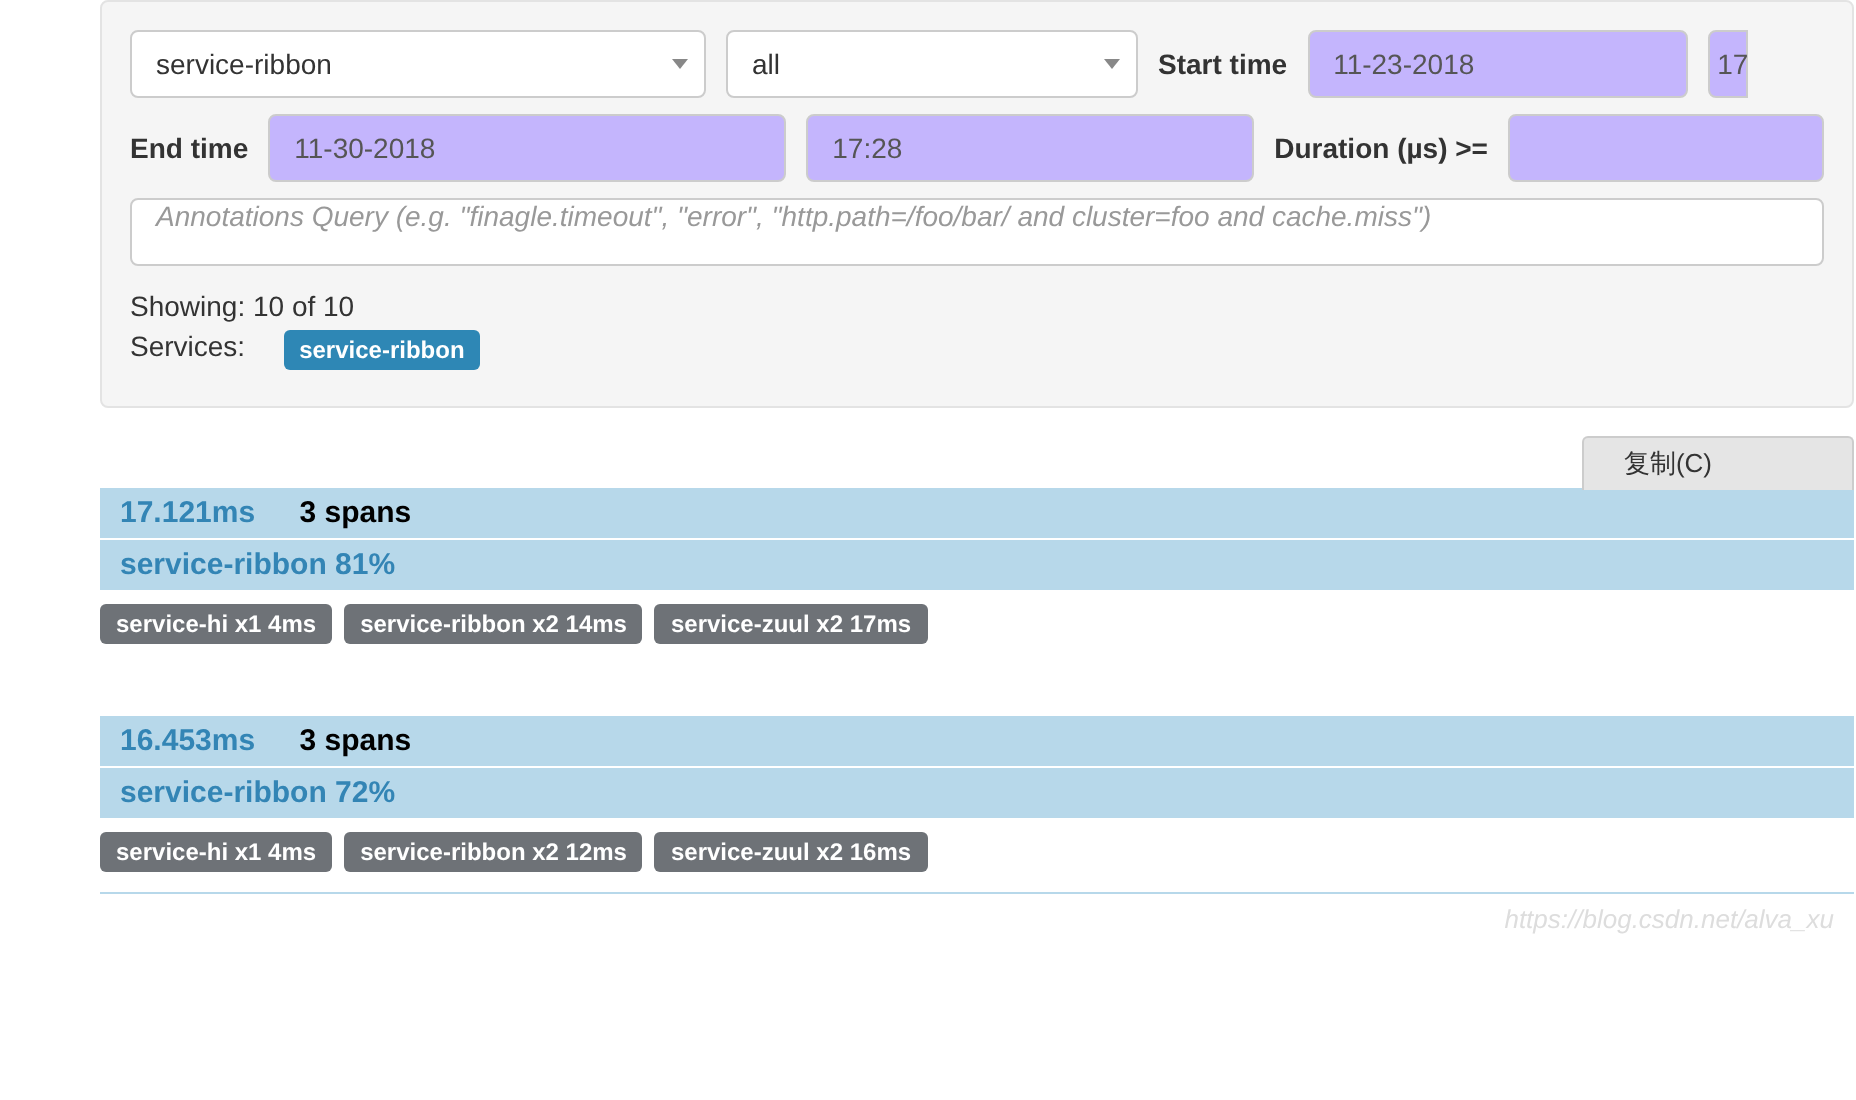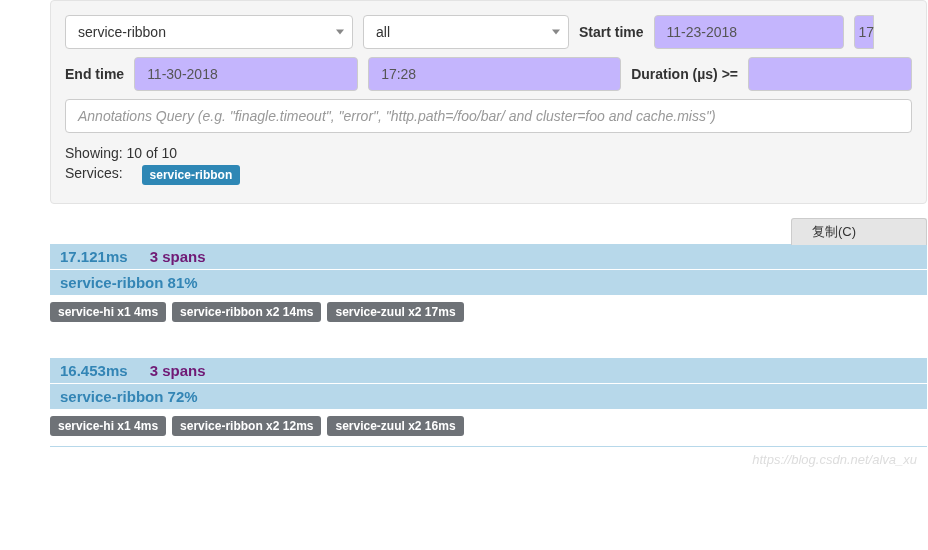--- a/index.html
+++ b/index.html
@@ -3,30 +3,30 @@
   <meta charset="utf-8">
   <style>
     * { box-sizing: border-box; margin: 0; padding: 0; }
     body { font-family: "Helvetica Neue", Helvetica, Arial, sans-serif; font-size: 14px; color: #333; background: #fff; }
     .filter-panel { background: #f5f5f5; border: 1px solid #e3e3e3; border-radius: 4px; padding: 14px 14px 18px 14px; margin: 0 0 0 50px; width: 877px; }
     .filter-row { display: flex; gap: 10px; align-items: center; margin-bottom: 8px; }
     .select-wrap { position: relative; background: #fff; border: 1px solid #ccc; border-radius: 4px; height: 34px; display: flex; align-items: center; padding: 0 28px 0 12px; cursor: pointer; }
     .select-wrap .arrow { position: absolute; right: 8px; top: 50%; transform: translateY(-50%); width: 0; height: 0; border-left: 4px solid transparent; border-right: 4px solid transparent; border-top: 5px solid #888; }
     .label { font-weight: bold; white-space: nowrap; }
     .text-input { background: #c4b5fd; border: 1px solid #ccc; border-radius: 4px; height: 34px; padding: 0 12px; display: flex; align-items: center; color: #555; }
-    .annotations { width: 100%; background: #fff; border: 1px solid #ccc; border-radius: 4px; height: 34px; padding: 0 12px; display: flex; align-items: center; color: #999; font-style: italic; margin-top: 2px; margin-bottom: 12px; }
+    .annotations { width: 100%; background: #fff; border: 1px solid #ccc; border-radius: 4px; height: 34px; padding: 0 12px; display: flex; color: #999; font-style: italic; margin-top: 2px; margin-bottom: 12px; }
     .showing { color: #333; margin-bottom: 4px; }
     .services-line { display: flex; align-items: flex-start; gap: 19px; }
     .badge { background: #2e87b5; color: #fff; padding: 3px 8px; border-radius: 3px; font-size: 12px; font-weight: bold; }
     .copy-tab { position: absolute; right: 0; top: -26px; background: #e5e5e5; border: 1px solid #ccc; border-bottom: none; padding: 4px 70px 4px 20px; font-size: 13px; border-radius: 3px 3px 0 0; color: #333; }
     .results { margin: 40px 0 0 50px; width: 877px; position: relative; }
     .trace { margin-bottom: 30px; }
     .trace-bar { background: #b7d8ea; color: #3385b5; font-weight: bold; padding: 4px 10px; border-bottom: 1px solid #fff; font-size: 15px; }
     .trace-bar .duration { color: #3385b5; margin-right: 18px; }
-    .trace-bar .spans { color: #701a75; }
+    .trace-bar .spans { color: #000000; }
     .tag-row { padding: 6px 0; display: flex; gap: 6px; }
     .tag { background: #6e7277; color: #fff; padding: 3px 8px; border-radius: 3px; font-size: 12px; font-weight: bold; }
     .sep-line { border-top: 1px solid #b7d8ea; margin-top: 4px; }
     .watermark { position: absolute; right: 10px; bottom: -20px; color: #ddd; font-size: 13px; font-style: italic; }
   </style>
 </head>
 <body>
 
 <div class="filter-panel">
   <div class="filter-row">
@@ -41,24 +41,24 @@
     <span class="label">Start time</span>
     <div class="text-input" style="width:190px">
       <span>11-23-2018</span>
     </div>
     <div class="text-input" style="width:20px;padding:0 4px;border-radius:4px 0 0 4px">
       <span>17</span>
     </div>
   </div>
   <div class="filter-row">
     <span class="label">End time</span>
-    <div class="text-input" style="width:224px">
+    <div class="text-input" style="width:259px">
       <span>11-30-2018</span>
     </div>
-    <div class="text-input" style="width:253px">
+    <div class="text-input" style="width:224px">
       <span>17:28</span>
     </div>
     <span class="label">Duration (µs) &gt;=</span>
     <div class="text-input" style="flex:1">
       <span></span>
     </div>
   </div>
   <div class="annotations">
     <span>Annotations Query (e.g. "finagle.timeout", "error", "http.path=/foo/bar/ and cluster=foo and cache.miss")</span>
   </div>

